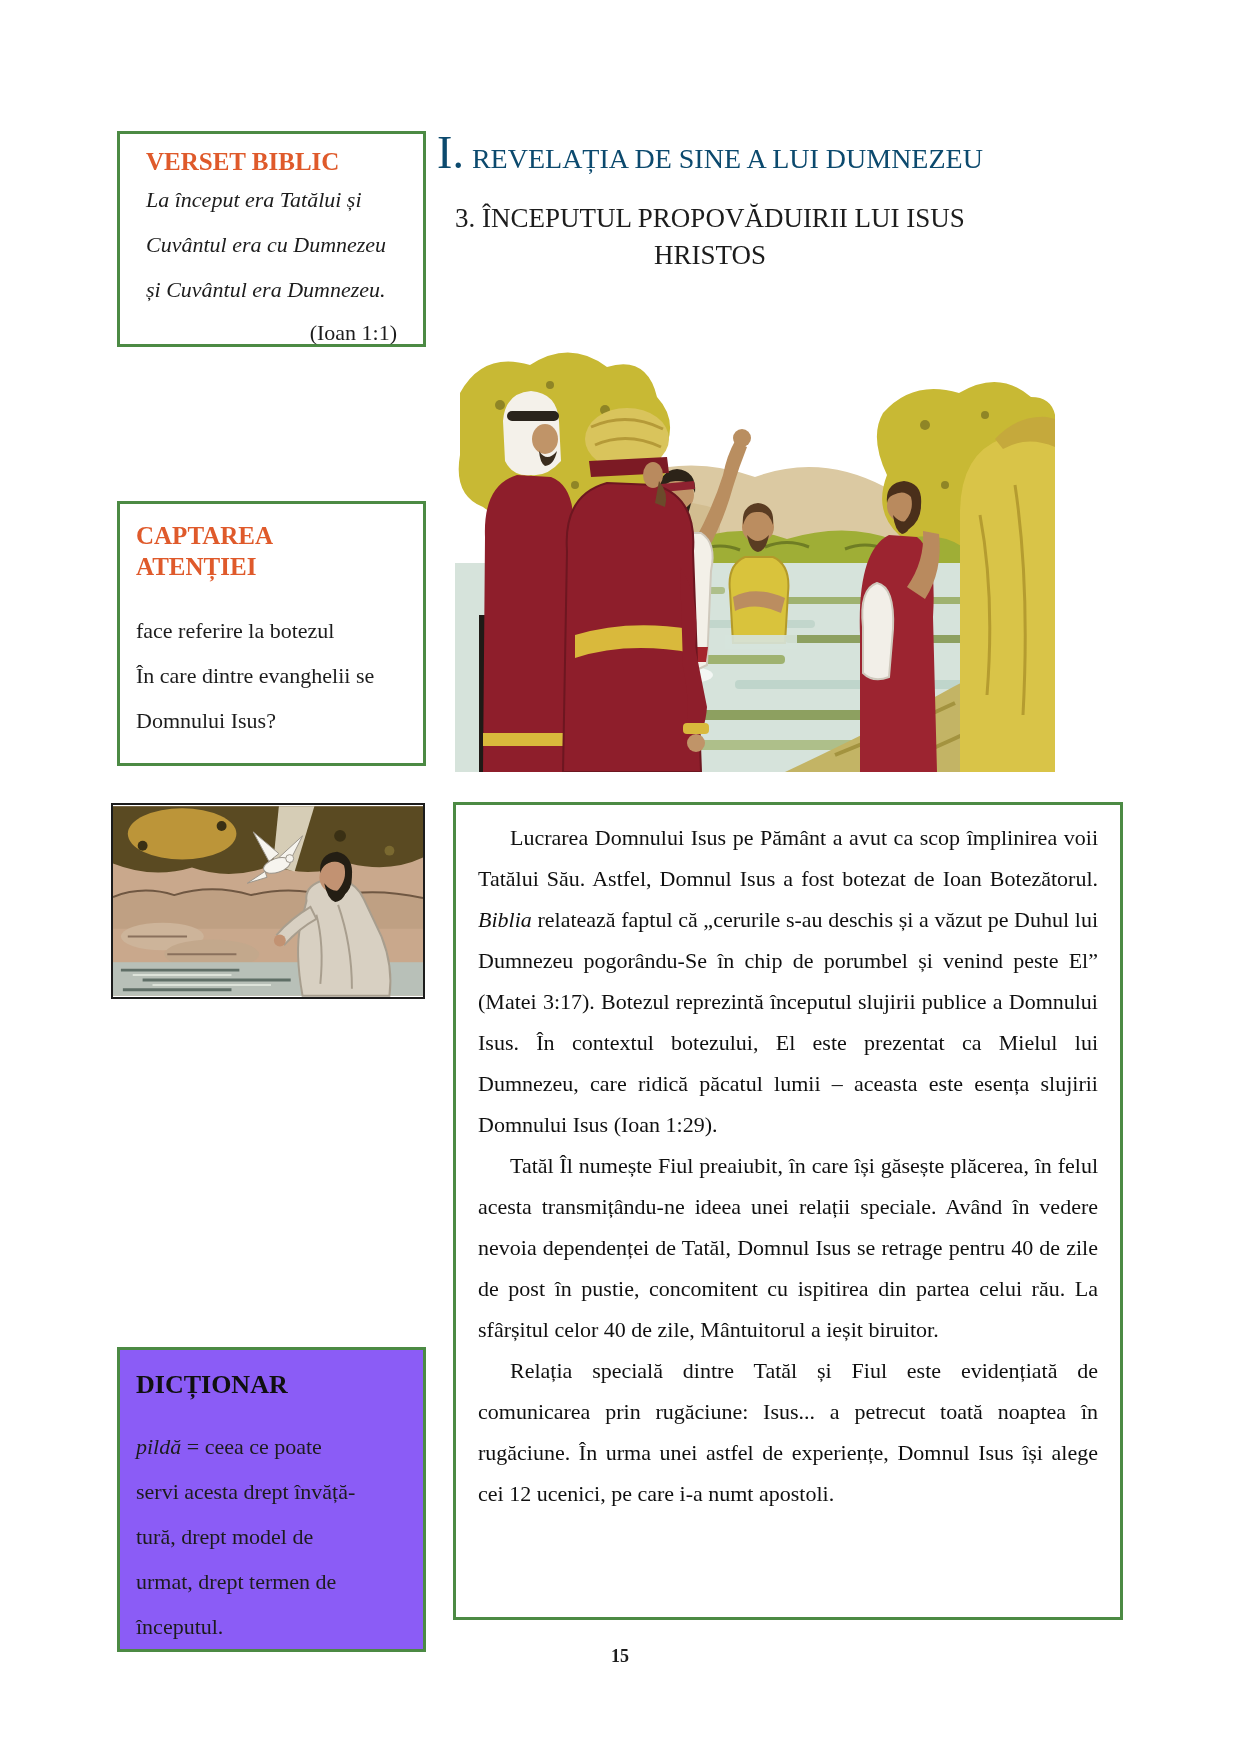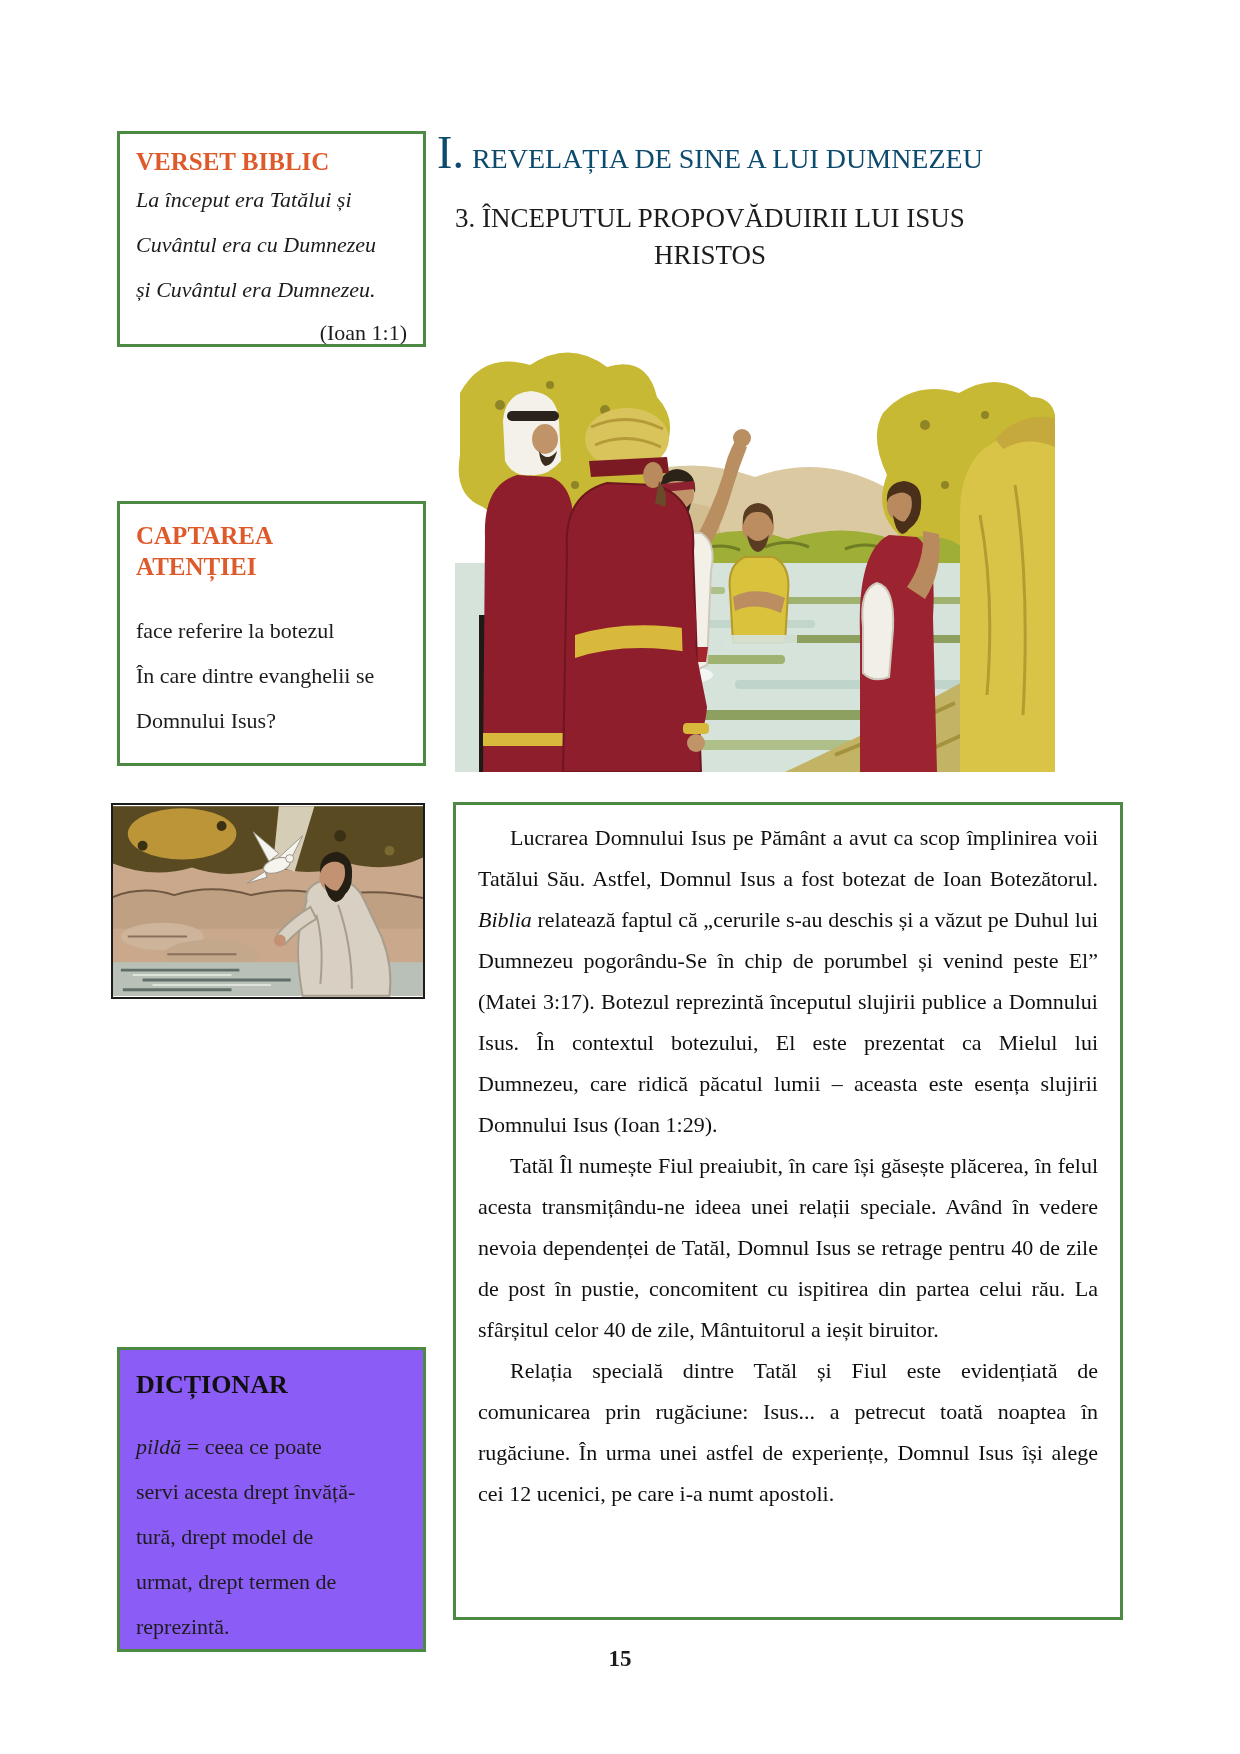--- a/index.html
+++ b/index.html
@@ -6,21 +6,21 @@
   .page{position:relative;width:1240px;height:1754px;background:#ffffff;
         font-family:"Liberation Serif", serif;color:#1c1c1c;overflow:hidden;}
 
   
   .gbox{position:absolute;border:3px solid #4c8a44;box-sizing:border-box;background:#fff;}
   .box-heading{color:#df5a2b;font-weight:bold;font-size:25px;line-height:31px;margin:0;}
   .black-heading{color:#101010;font-weight:bold;font-size:26px;margin:0;}
   .box-line{font-size:22px;line-height:45px;white-space:nowrap;}
   .italic{font-style:italic;}
 
-  .verse-box{left:117px;top:131px;width:309px;height:216px;padding:12px 16px;}
+  .verse-box{left:117px;top:131px;width:309px;height:216px;padding:12px 26px;}
   .verse-ref{text-align:right;font-size:22px;line-height:42px;}
 
   .attention-box{left:117px;top:501px;width:309px;height:265px;padding:16px;}
   .attention-body{margin-top:26px;}
 
   .dict-box{left:117px;top:1323px;width:309px;height:305px;padding:20px 16px;
             background:#8b5cf6;margin-top:24px;}
   .dict-body{margin-top:24px;}
 
   
@@ -36,21 +36,21 @@
   .baptism-fig{left:455px;top:335px;width:600px;height:437px;}
   .dove-fig{left:111px;top:803px;width:314px;height:196px;border:2px solid #1c1c1c;box-sizing:border-box;}
 
   
   .main-box{position:absolute;left:453px;top:802px;width:670px;height:818px;
             border:3px solid #4c8a44;box-sizing:border-box;padding:12px 22px 0 22px;overflow:hidden;}
   .main-box p{margin:0;text-indent:32px;font-size:22px;line-height:41px;
               text-align:justify;color:#101010;}
 
   .page-number{position:absolute;left:0;top:1646px;width:1240px;text-align:center;
-               font-weight:bold;font-size:23px;}
+               font-weight:bold;font-size:18px;}
 </style>
 </head>
 <body>
 
 <div class="page">
 
   <aside class="gbox verse-box">
     <h3 class="box-heading">VERSET BIBLIC</h3>
     <div class="italic">
       <div class="box-line">La început era Tatălui și</div>
@@ -222,21 +222,21 @@
     </svg>
   </figure>
 
   <aside class="gbox dict-box">
     <h3 class="black-heading">DICȚIONAR</h3>
     <div class="dict-body">
       <div class="box-line"><i>pildă</i><span> = ceea ce poate</span></div>
       <div class="box-line">servi acesta drept învăță-</div>
       <div class="box-line">tură, drept model de</div>
       <div class="box-line">urmat, drept termen de</div>
-      <div class="box-line">reprezintă.</div>
+      <div class="box-line">începutul.</div>
     </div>
   </aside>
 
   <section class="main-box">
     <p><span>Lucrarea Domnului Isus pe Pământ a avut ca scop împlinirea voii Tatălui Său. Astfel, Domnul Isus a fost botezat de Ioan Botezătorul. </span><i>Biblia</i><span> relatează faptul că „cerurile s-au deschis și a văzut pe Duhul lui Dumnezeu pogorându-Se în chip de porumbel și venind peste El” (Matei 3:17). Botezul reprezintă începutul slujirii publice a Domnului Isus. În contextul botezului, El este prezentat ca Mielul lui Dumnezeu, care ridică păcatul lumii – aceasta este esența slujirii Domnului Isus (Ioan 1:29).</span></p>
     <p>Tatăl Îl numește Fiul preaiubit, în care își găsește plăcerea, în felul acesta transmițându-ne ideea unei relații speciale. Având în vedere nevoia dependenței de Tatăl, Domnul Isus se retrage pentru 40 de zile de post în pustie, concomitent cu ispitirea din partea celui rău. La sfârșitul celor 40 de zile, Mântuitorul a ieșit biruitor.</p>
     <p>Relația specială dintre Tatăl și Fiul este evidențiată de comunicarea prin rugăciune: Isus... a petrecut toată noaptea în rugăciune. În urma unei astfel de experiențe, Domnul Isus își alege cei 12 ucenici, pe care i-a numt apostoli.</p>
   </section>
 
   <footer class="page-number">15</footer>

